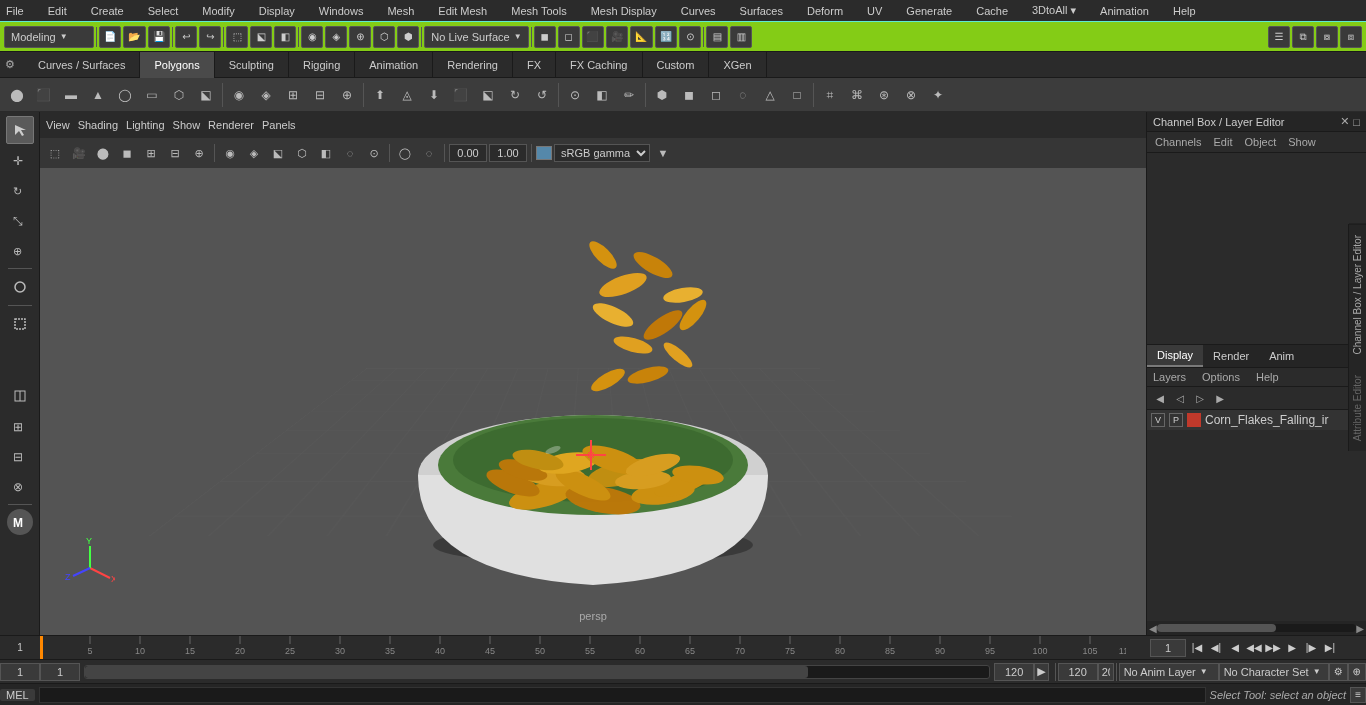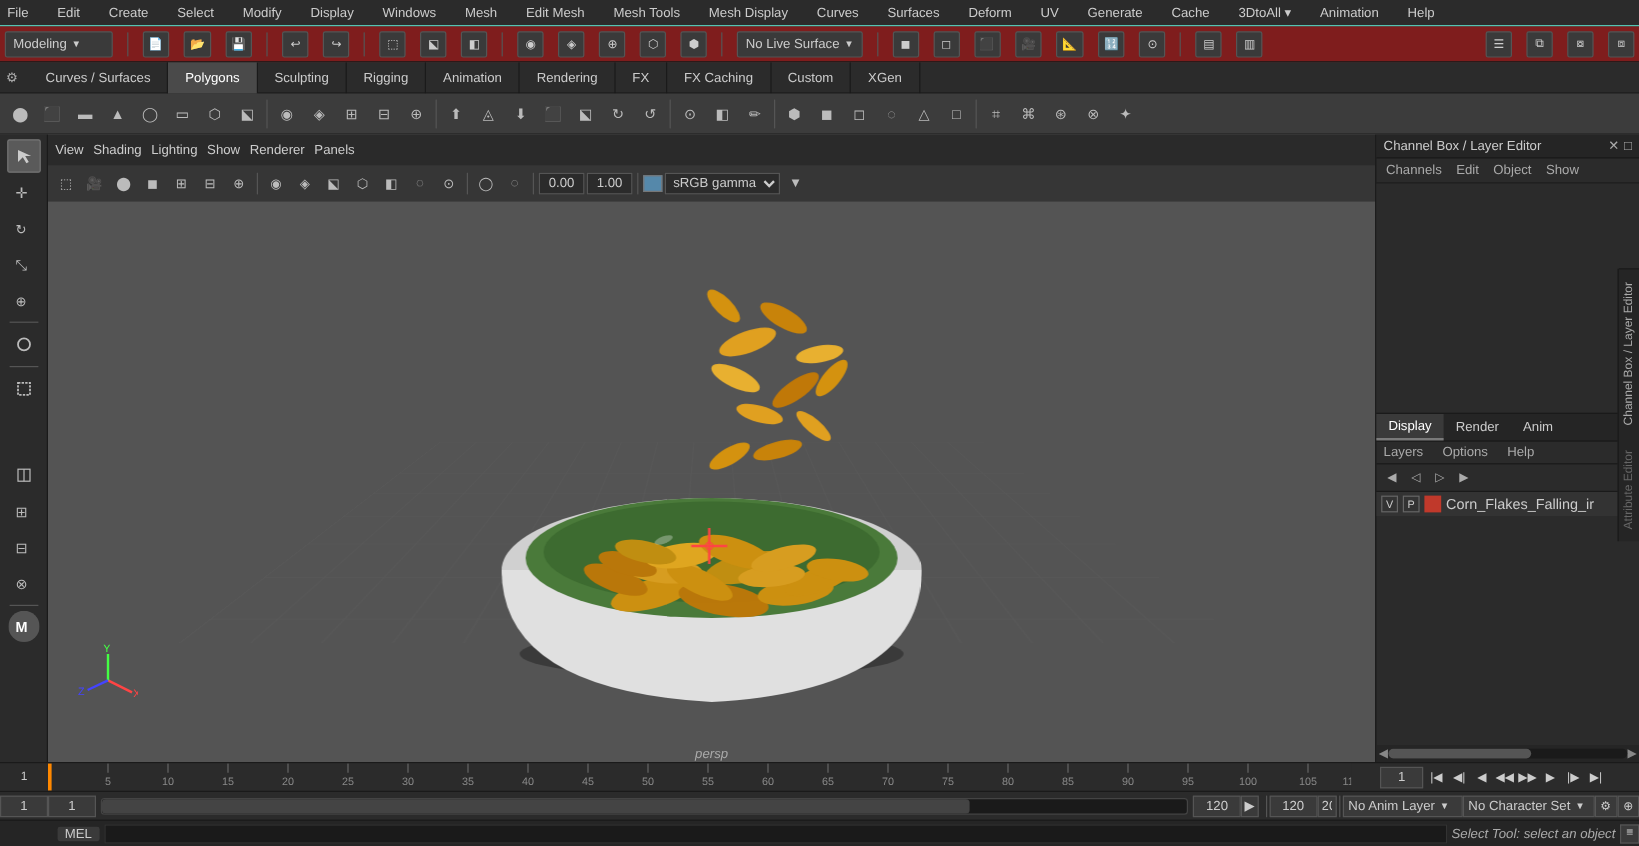--- a/index.html
+++ b/index.html
@@ -68,23 +68,23 @@
 
     
     #scene-area {
       position: absolute; top: 0; left: 0; right: 0; bottom: 0;
       background: #545454;
       display: flex; align-items: center; justify-content: center;
     }
 
     
     #viewport-label {
-      position: absolute; bottom: 0; left: 50%;
+      position: absolute; bottom: 13px; left: 50%;
       transform: translateX(-50%);
-      color: #aaa; font-size: 11px; font-style: italic;
+      color: #aaa; font-size: 11px;
     }
 
     
     #right-panel {
       width: 220px; background: #2b2b2b;
       border-left: 1px solid #1a1a1a;
       display: flex; flex-direction: column;
     }
     #channel-box-header {
       display: flex; align-items: center; justify-content: space-between;
@@ -140,21 +140,21 @@
       height: 18px; font-size: 10px; padding: 0 4px; cursor: pointer; white-space: nowrap;
     }
     .bb-separator { width: 1px; height: 18px; background: #555; margin: 0 2px; }
     .tr-btn {
       width: 18px; height: 18px; background: transparent; border: none;
       color: #ccc; cursor: pointer; display: flex; align-items: center; justify-content: center;
       font-size: 10px;
     }
     .status-lang {
       color: #ccc; font-size: 11px; padding: 0 6px;
-      background: #3a3a3a; border-radius: 2px; margin-left: 48px;
+      background: #3a3a3a; border-radius: 2px;
     }
     .status-text { color: #aaa; font-size: 11px; font-style: italic; }
 
     
     #viewport-indicator-bar {
       position: absolute; top: 26px; left: 0; right: 0;
       height: 30px; background: rgba(0,0,0,0.35);
       display: flex; align-items: center; padding: 0 4px; gap: 2px; z-index: 10;
     }
     .vp-icon-btn {
@@ -227,21 +227,21 @@
   <span class="menu-item">Surfaces</span>
   <span class="menu-item">Deform</span>
   <span class="menu-item">UV</span>
   <span class="menu-item">Generate</span>
   <span class="menu-item">Cache</span>
   <span class="menu-item">3DtoAll ▾</span>
   <span class="menu-item">Animation</span>
   <span class="menu-item">Help</span>
 </div>
 
-<div style="position:absolute;top:22px;left:0;right:0;height:30px;background:#7f1d1d;display:flex;align-items:center;padding:0 4px;gap:12px;border-bottom:1px solid #1a1a1a;z-index:100;">
+<div style="position:absolute;top:22px;left:0;right:0;height:30px;background:#84cc16;display:flex;align-items:center;padding:0 4px;gap:2px;border-bottom:1px solid #1a1a1a;z-index:100;">
 
   <div style="background:#3a3a3a;border:1px solid #555;border-radius:2px;color:#ccc;font-size:11px;padding:1px 6px;height:22px;display:flex;align-items:center;gap:4px;cursor:pointer;min-width:90px;">
     <span>Modeling</span>
     <span style="font-size:8px;">▼</span>
   </div>
   <div style="width:1px;height:20px;background:#555;"></div>
 
   <button class="tb-btn" title="New">📄</button>
   <button class="tb-btn" title="Open">📂</button>
   <button class="tb-btn" title="Save">💾</button>

